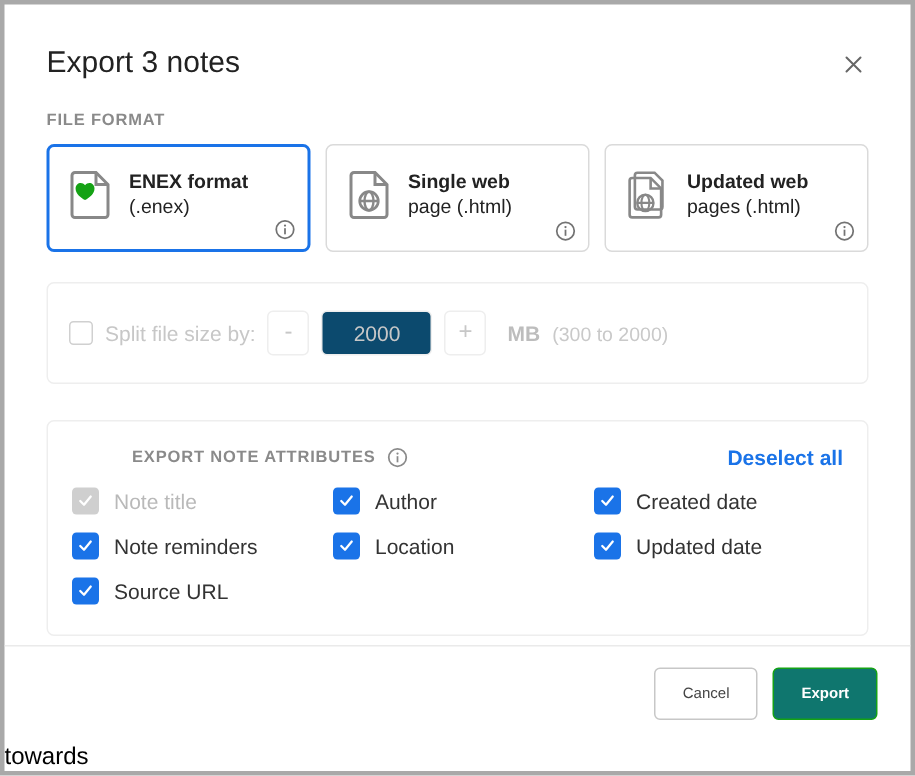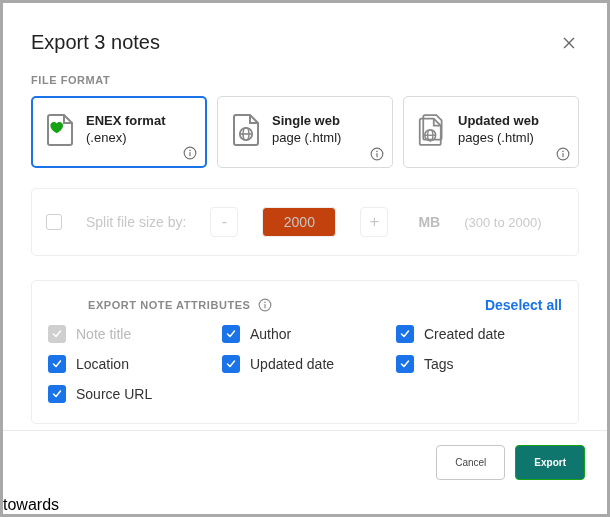--- a/index.html
+++ b/index.html
@@ -10,25 +10,25 @@
   .title { font-size: 20px; font-weight: 500; color: #222; }
   .close-x { width: 20px; height: 20px; cursor: pointer; display:flex; align-items:center; justify-content:center; color:#666; }
   .section-label { font-size: 11px; font-weight: 600; letter-spacing: 0.05em; color: #8a8a8a; margin-bottom: 10px; text-transform: uppercase; }
   .format-row { display: flex; gap: 10px; }
   .format-card { position: relative; flex: 1 1 0; border: 1px solid #dadada; border-radius: 5px; padding: 16px 14px 20px 14px; display: flex; align-items: center; gap: 12px; cursor: pointer; background:#fff; }
   .format-card.selected { border: 2px solid #1a73e8; padding: 15px 13px 19px 13px; }
   .fc-icon { width: 28px; height: 34px; flex: none; }
   .fc-text { font-size: 13px; line-height: 1.3; color: #222; }
   .fc-text b { font-weight: 600; text-align: center; }
   .info-ico { position: absolute; right: 8px; bottom: 6px; width: 14px; height: 14px; color:#737373; }
-  .split-box { margin-top: 20px; border: 1px solid #eee; border-radius: 5px; padding: 18px 14px; display: flex; align-items: center; gap: 24px; color: #c7c7c7; }
+  .split-box { margin-top: 20px; border: 1px solid #eee; border-radius: 5px; padding: 18px 14px; display: flex; align-items: center; gap: 8px; color: #c7c7c7; }
   .split-check { width: 16px; height: 16px; border: 1px solid #d0d0d0; border-radius: 3px; flex:none; }
   .split-label { font-size: 14px; }
   .stepper-btn { width: 28px; height: 30px; border: 1px solid #eee; border-radius: 4px; display:flex; align-items:center; justify-content:center; color:#c7c7c7; font-size:16px; }
-  .split-input { width: 74px; height: 30px; border: 1px solid #eee; border-radius:4px; text-align:center; color:#c7c7c7; font-size:14px; background:#c2410c; }
+  .split-input { width: 74px; height: 30px; border: 1px solid #eee; border-radius:4px; text-align:center; color:#c7c7c7; font-size:14px; background:#0c4a6e; }
   .split-unit { font-size: 14px; font-weight:600; color:#bdbdbd; margin-left:6px; }
   .split-range { font-size: 13px; color:#c9c9c9; }
   .attr-box { margin-top: 24px; border: 1px solid #eee; border-radius: 5px; padding: 16px 16px 20px 16px; }
   .attr-head { display:flex; align-items:center; justify-content:space-between; margin-bottom: 12px; padding-left: 40px; }
   .attr-title { font-size: 11px; font-weight:600; letter-spacing:0.05em; color:#8a8a8a; text-transform:uppercase; display:flex; align-items:center; gap:8px;}
   .deselect { color:#1a73e8; font-size:14px; font-weight:600; cursor:pointer; }
   .attr-grid { display:grid; grid-template-columns: repeat(3, 1fr); row-gap: 12px; column-gap: 8px; }
   .chk { display:flex; align-items:center; gap:10px; font-size:14px; color:#333; }
   .chk-box { width:18px; height:18px; border-radius:3px; display:flex; align-items:center; justify-content:center; flex:none; }
   .chk-box.checked { background:#1a73e8; }
@@ -163,37 +163,37 @@
             </svg>
           </span>
         <span class="chk-label">Created date</span>
       </label>
       <label class="chk">
         <span class="chk-box checked">
             <svg viewBox="0 0 24 24">
               <path d="M5 12 l5 5 l9 -11" stroke="currentColor" stroke-width="3" fill="none" stroke-linecap="round" stroke-linejoin="round"></path>
             </svg>
           </span>
+        <span class="chk-label">Note reminders</span>
+      </label>
+      <label class="chk">
+        <span class="chk-box checked">
+            <svg viewBox="0 0 24 24">
+              <path d="M5 12 l5 5 l9 -11" stroke="currentColor" stroke-width="3" fill="none" stroke-linecap="round" stroke-linejoin="round"></path>
+            </svg>
+          </span>
         <span class="chk-label">Location</span>
       </label>
       <label class="chk">
         <span class="chk-box checked">
             <svg viewBox="0 0 24 24">
               <path d="M5 12 l5 5 l9 -11" stroke="currentColor" stroke-width="3" fill="none" stroke-linecap="round" stroke-linejoin="round"></path>
             </svg>
           </span>
         <span class="chk-label">Updated date</span>
-      </label>
-      <label class="chk">
-        <span class="chk-box checked">
-            <svg viewBox="0 0 24 24">
-              <path d="M5 12 l5 5 l9 -11" stroke="currentColor" stroke-width="3" fill="none" stroke-linecap="round" stroke-linejoin="round"></path>
-            </svg>
-          </span>
-        <span class="chk-label">Tags</span>
       </label>
       <label class="chk">
         <span class="chk-box checked">
             <svg viewBox="0 0 24 24">
               <path d="M5 12 l5 5 l9 -11" stroke="currentColor" stroke-width="3" fill="none" stroke-linecap="round" stroke-linejoin="round"></path>
             </svg>
           </span>
         <span class="chk-label">Source URL</span>
       </label>
     </div>

